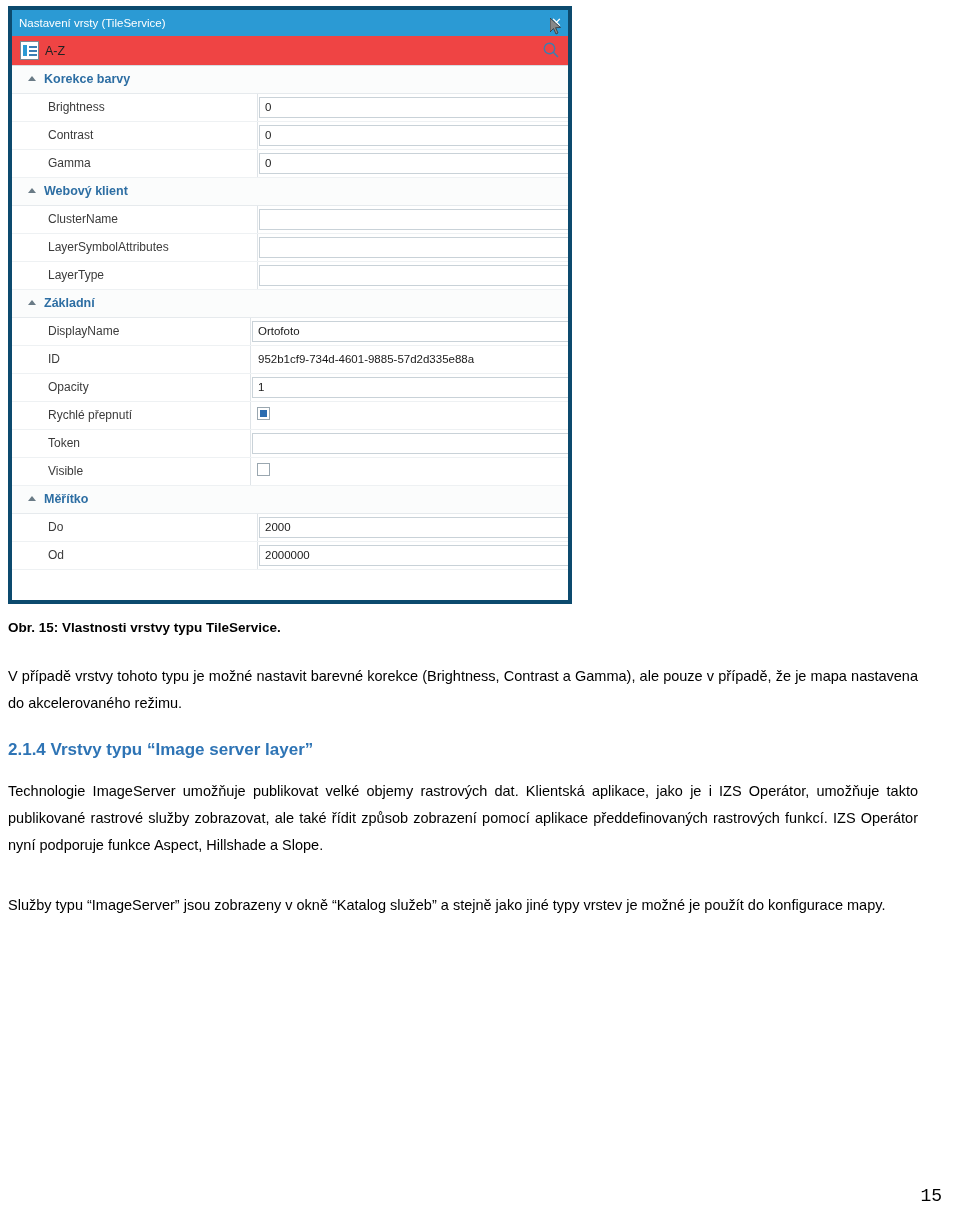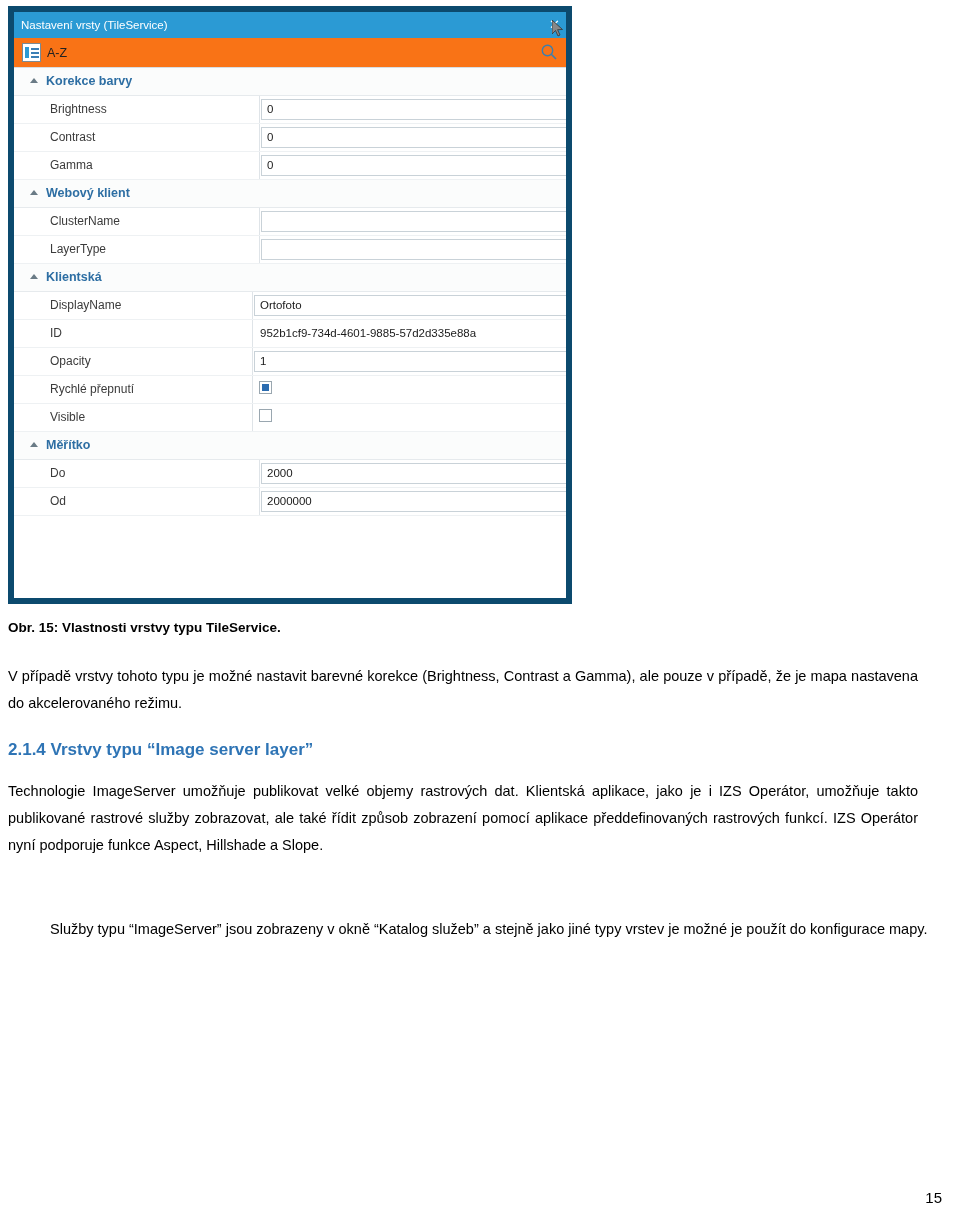--- a/index.html
+++ b/index.html
@@ -17,21 +17,21 @@
   }
 
   
   .panel {
     position: absolute;
     left: 8px;
     top: 6px;
     width: 564px;
     height: 598px;
     background: #ffffff;
-    border: 6px solid #0c4a6e;
+    border: 4px solid #0c4a6e;
     box-sizing: border-box;
     overflow: hidden;
   }
   .panel-title {
     height: 26px;
     background: #2b9ad4;
     color: #ffffff;
     font-size: 11.5px;
     line-height: 26px;
     padding-left: 7px;
@@ -50,21 +50,21 @@
     position: absolute;
     left: 538px;
     top: 8px;
     width: 12px;
     height: 18px;
     pointer-events: none;
   }
 
   .panel-toolbar {
     height: 30px;
-    background: #f97316;
+    background: #ef4444;
     border-bottom: 1px solid #d7dde2;
     position: relative;
     box-sizing: border-box;
   }
   .tb-icon {
     position: absolute;
     left: 8px;
     top: 5px;
     width: 19px;
     height: 19px;
@@ -205,27 +205,28 @@
   .heading {
     position: absolute;
     left: 8px;
     top: 740px;
     font-size: 17px;
     font-weight: bold;
     color: #2e74b5;
   }
   .heading .hnum { color: #2e74b5; }
   .para-3 { top: 783px; }
-  .para-4 { top: 916px; margin-left: 42px; }
+  .para-4 { top: 892px; }
   .page-number {
     position: absolute;
     right: 18px;
     bottom: 14px;
-    font-size: 15px;
+    font-size: 18px;
     color: #000;
+    font-family: Liberation Mono, monospace;
   }
 </style>
 </head>
 <body>
 
 <div class="panel">
 
   <div class="panel-title">
     <span>Nastavení vrsty (TileService)</span>
     <span class="panel-close">✕</span>
@@ -275,47 +276,57 @@
       <div class="caret"></div>
       <div class="gtitle">Webový klient</div>
     </div>
     <div class="prop-row">
       <div class="vline" style="left:245px;"></div>
       <div class="pname">ClusterName</div>
       <div class="pval-box" style="left:247px; width:314px;"></div>
     </div>
     <div class="prop-row">
       <div class="vline" style="left:245px;"></div>
+      <div class="pname">LayerSymbolAttributes</div>
+      <div class="pval-box" style="left:247px; width:314px;"></div>
+    </div>
+    <div class="prop-row">
+      <div class="vline" style="left:245px;"></div>
       <div class="pname">LayerType</div>
       <div class="pval-box" style="left:247px; width:314px;"></div>
     </div>
 
     <div class="group-row">
       <div class="caret"></div>
-      <div class="gtitle">Klientská</div>
+      <div class="gtitle">Základní</div>
     </div>
     <div class="prop-row">
       <div class="vline" style="left:238px;"></div>
       <div class="pname">DisplayName</div>
       <div class="pval-box" style="left:240px; width:371px;">Ortofoto</div>
     </div>
     <div class="prop-row">
       <div class="vline" style="left:238px;"></div>
       <div class="pname">ID</div>
       <div class="pval-box" style="left:240px; width:321px; border-color:transparent; background:transparent;">952b1cf9-734d-4601-9885-57d2d335e88a</div>
     </div>
     <div class="prop-row">
       <div class="vline" style="left:238px;"></div>
       <div class="pname">Opacity</div>
       <div class="pval-box" style="left:240px; width:321px;">1</div>
     </div>
     <div class="prop-row">
       <div class="vline" style="left:238px;"></div>
       <div class="pname">Rychlé přepnutí</div>
       <div class="checkbox-val checked" style="left:245px;"></div>
+    </div>
+    <div class="prop-row">
+      <div class="vline" style="left:238px;"></div>
+      <div class="pname">Token</div>
+      <div class="pval-box" style="left:240px; width:321px;"></div>
     </div>
     <div class="prop-row">
       <div class="vline" style="left:238px;"></div>
       <div class="pname">Visible</div>
       <div class="checkbox-val" style="left:245px;"></div>
     </div>
 
     <div class="group-row">
       <div class="caret"></div>
       <div class="gtitle">Měřítko</div>

